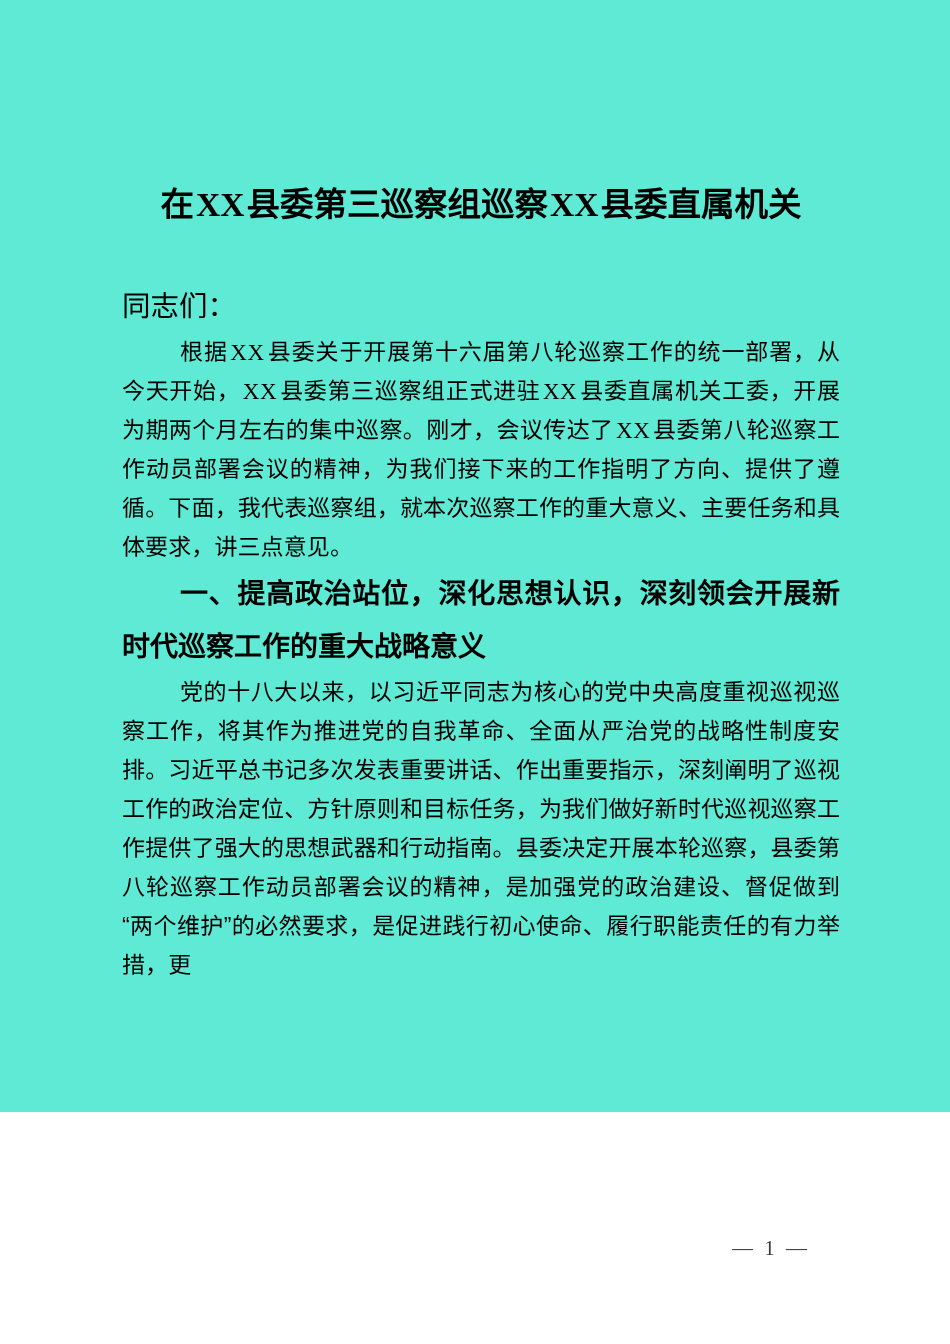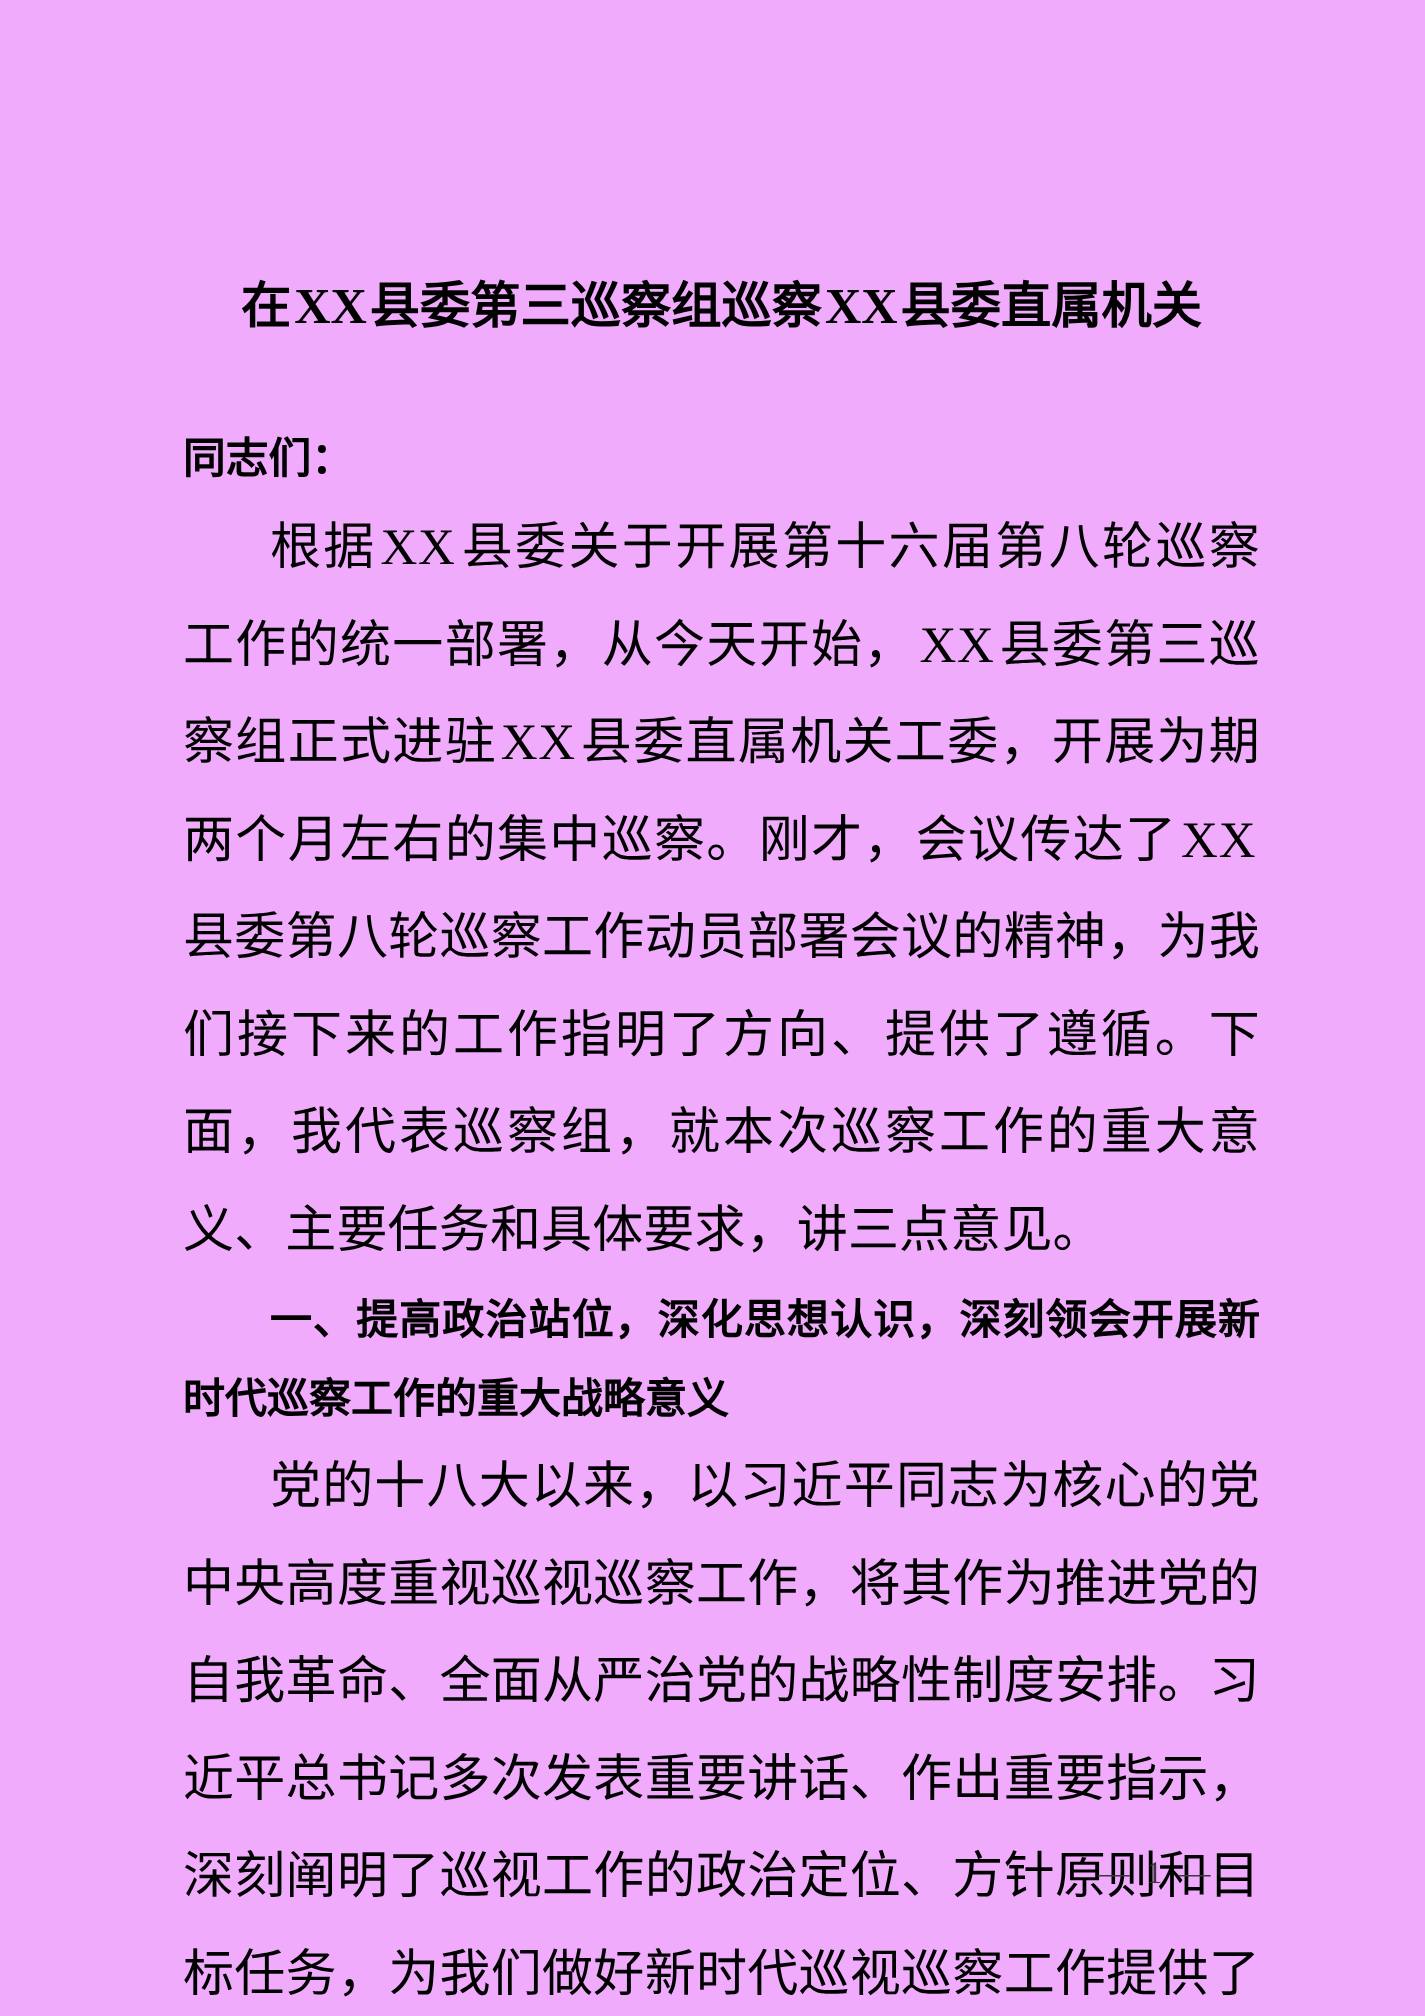--- a/index.html
+++ b/index.html
@@ -16,22 +16,22 @@
     font-family: "Liberation Sans", "DejaVu Sans", sans-serif;
     color: #000000;
     -webkit-font-smoothing: antialiased;
   }
 
   .page {
     position: absolute;
     left: 0;
     top: 0;
     width: 950px;
-    height: 1344px;
-    background: #f0abfc;
+    height: 1112px;
+    background: #5eead4;
   }
 
   
   .content {
     position: absolute;
     left: 122px;
     top: 176px;
     width: 718px;
   }
 
@@ -56,26 +56,25 @@
   
   .gap-after-title { height: 47px; }
 
   .salutation {
     font-size: 28.5px;
     line-height: 53px;
     margin: 0;
     text-align: justify;
     text-align-last: left;
     word-break: break-all;
-    font-weight: bold;
   }
 
   .para {
-    font-size: 34px;
-    line-height: 65px;
+    font-size: 23px;
+    line-height: 39px;
     margin: 0;
     text-indent: 58px;
     text-align: justify;
     text-align-last: left;
     word-break: break-all;
     letter-spacing: 0.1px;
   }
 
   .heading {
     font-family: "Liberation Sans", "DejaVu Sans", sans-serif;

